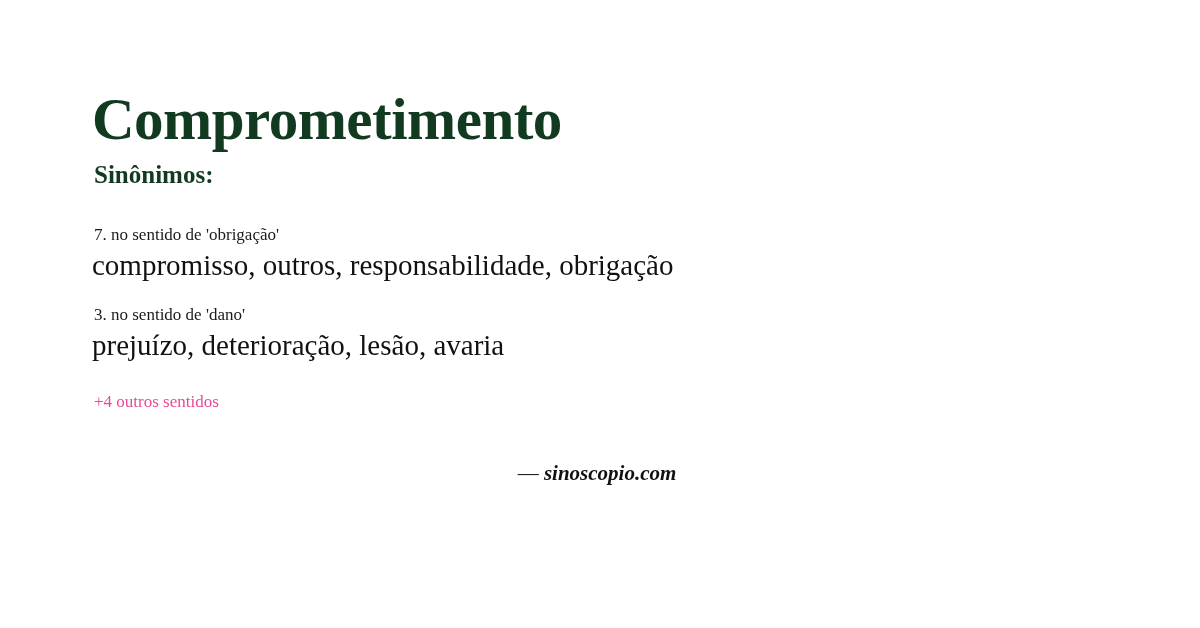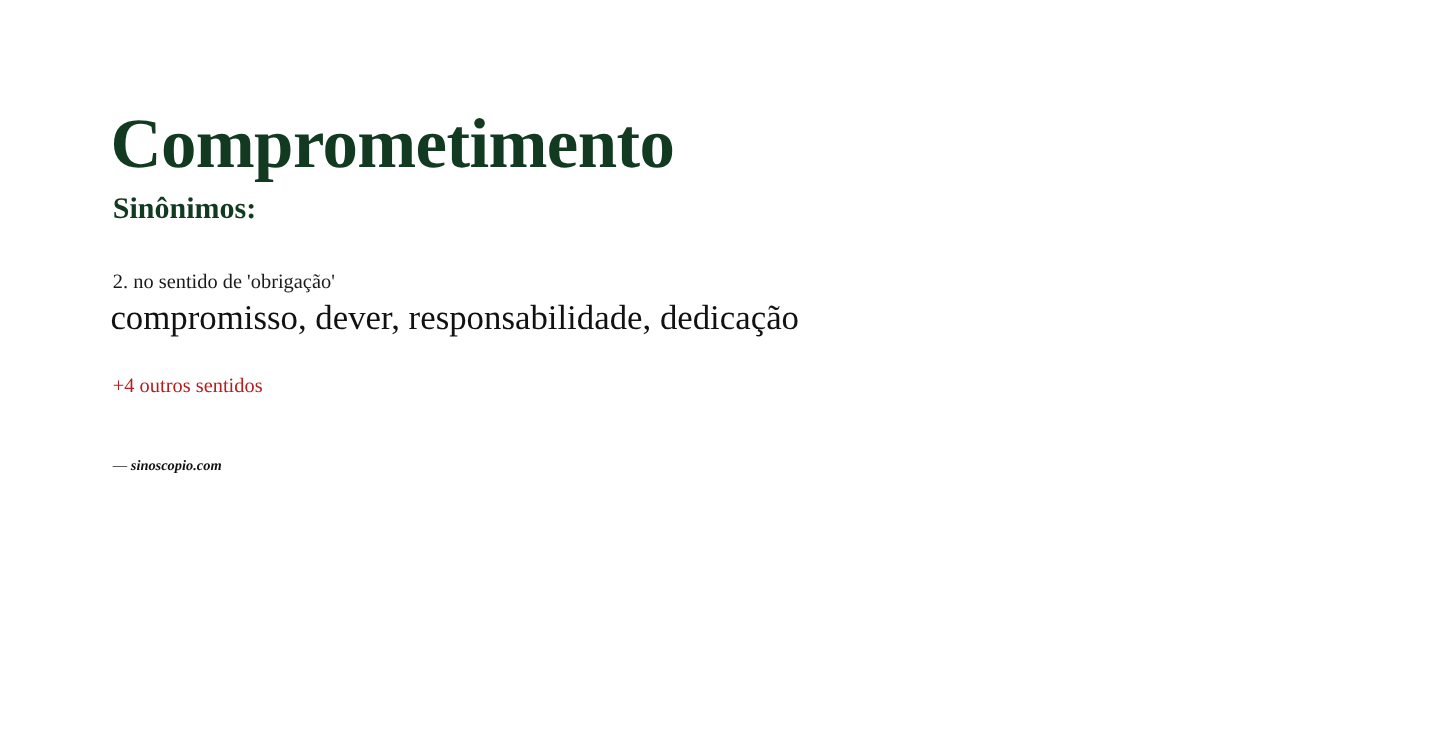--- a/index.html
+++ b/index.html
@@ -53,55 +53,60 @@
   .sense-words {
     font-family: "Liberation Serif", serif;
     font-size: 29px;
     color: #111111;
     margin: 0;
     line-height: 1.18;
   }
   .more-senses {
     font-family: "Liberation Serif", serif;
     font-size: 17px;
-    color: #b91c1c;
+    color: #ec4899;
     margin: 30px 0 0 2px;
   }
   .source {
     font-family: "Liberation Serif", serif;
     font-style: italic;
     font-weight: bold;
-    font-size: 12px;
+    font-size: 21px;
     color: #111111;
     margin: 49px 0 0 2px;
+    text-align: center;
   }
   .source .dash {
     font-style: normal;
     font-weight: normal;
   }
 </style>
 </head>
 <body>
 
 <div class="page">
 
   <h1 class="headword">Comprometimento</h1>
 
   <div class="subtitle">Sinônimos:</div>
 
   <div class="senses">
 
     <div class="sense">
-      <div class="sense-label">2. no sentido de 'obrigação'</div>
-      <div class="sense-words">compromisso, dever, responsabilidade, dedicação</div>
+      <div class="sense-label">7. no sentido de 'obrigação'</div>
+      <div class="sense-words">compromisso, outros, responsabilidade, obrigação</div>
     </div>
 
     <div class="sense">
     </div>
 
+    <div class="sense">
+      <div class="sense-label">3. no sentido de 'dano'</div>
+      <div class="sense-words">prejuízo, deterioração, lesão, avaria</div>
+    </div>
 
   </div>
 
   <div class="more-senses">+4 outros sentidos</div>
 
   <div class="source">
     <span class="dash">—</span>
     <span>sinoscopio.com</span>
   </div>
 

